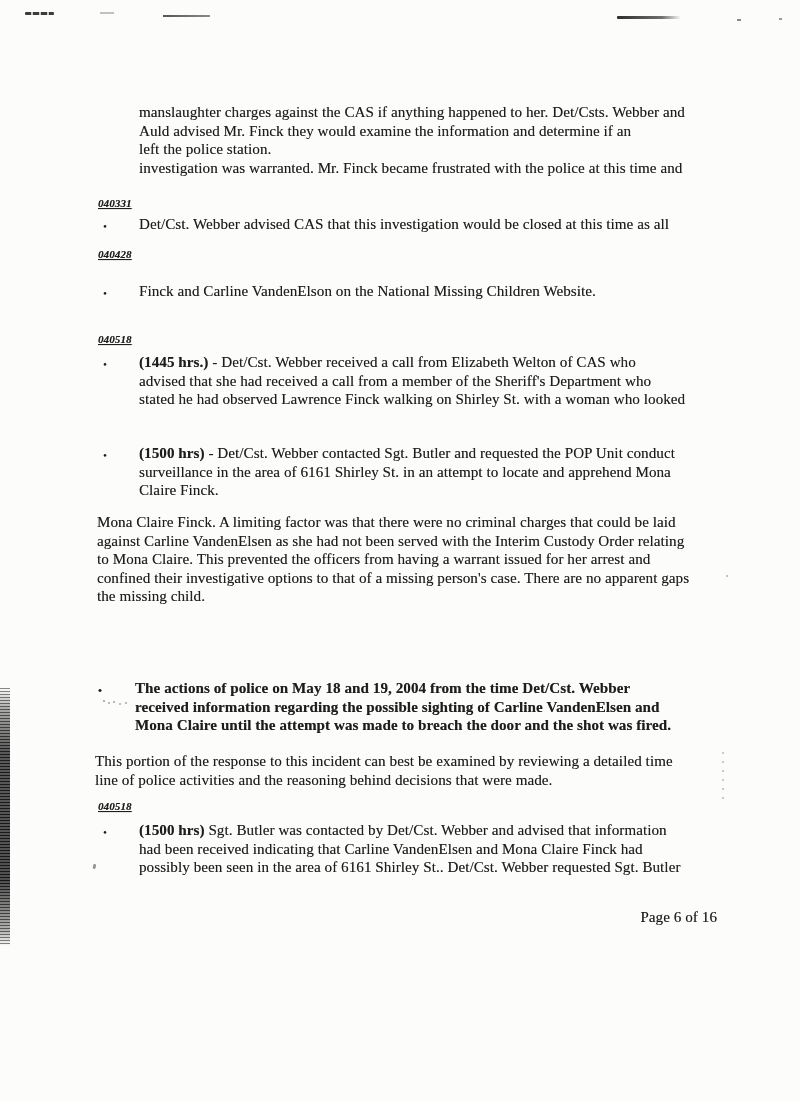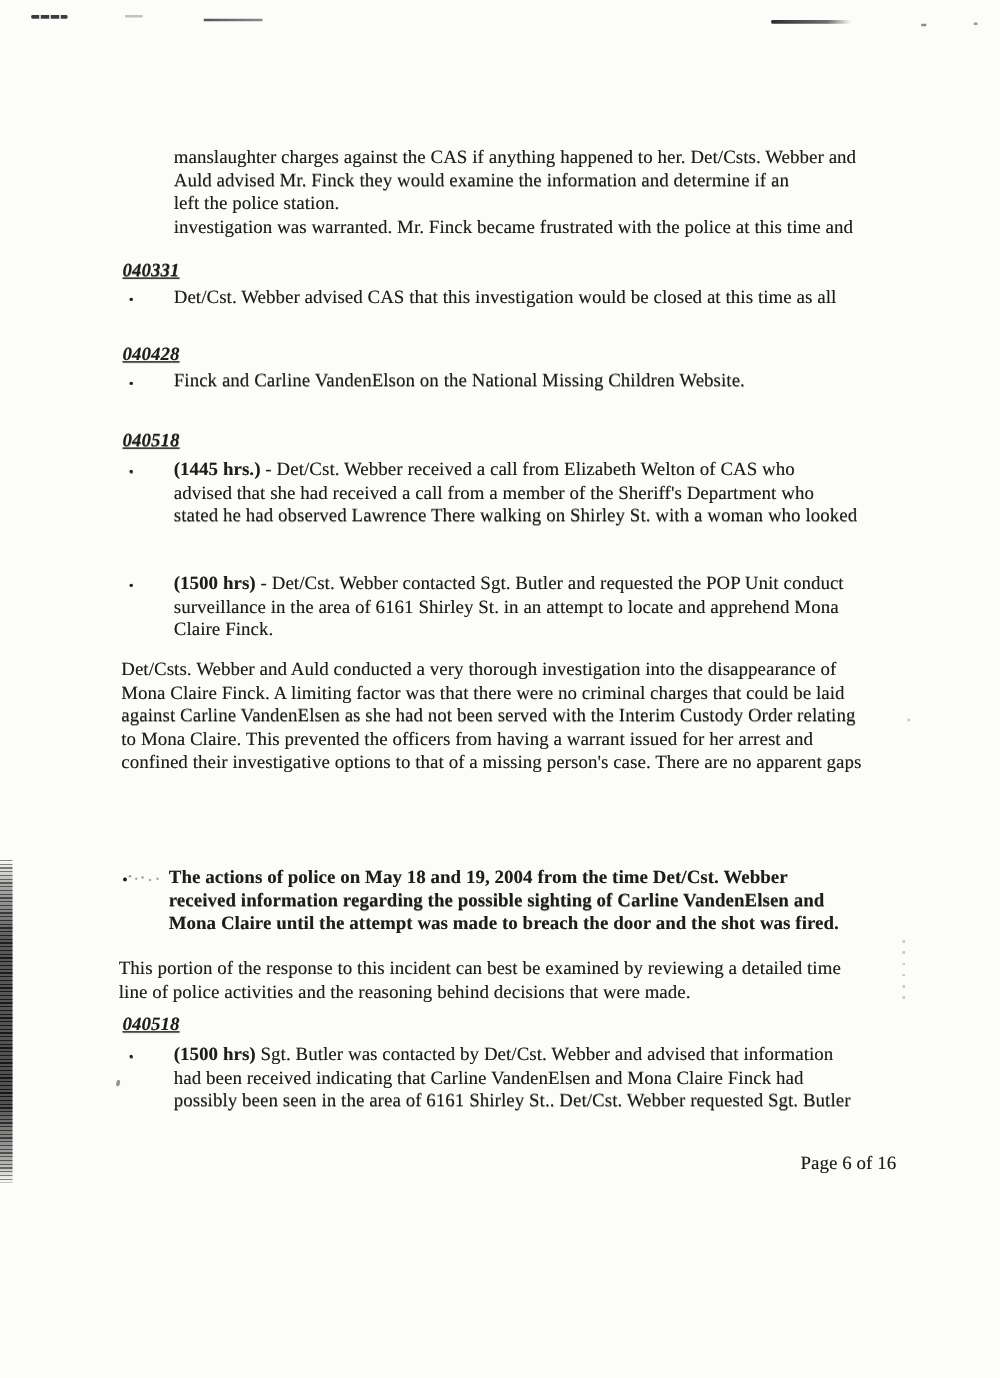--- a/index.html
+++ b/index.html
@@ -11,27 +11,26 @@
     font-family:"Liberation Serif","DejaVu Serif",serif;
     color:#1d1d1c;
   }
   .txt{
     position:absolute;
     font-size:15px;
     line-height:18.6px;
     letter-spacing:.1px;
     text-shadow:.2px .2px .35px rgba(30,30,30,.5);
     white-space:nowrap;
-    margin-top:14px;
   }
   .hd{
     font-weight:bold;
     font-style:italic;
     text-decoration:underline;
-    font-size:15px;
+    font-size:11px;
   }
   .bullet-block{padding-left:39px;}
   .bullet-block .marker{
     position:absolute;left:3px;top:2px;
     font-size:11px;
   }
   .lead{font-weight:bold;}
   .bold-all{font-weight:bold;}
   .footer{width:620px;text-align:right;}
   
@@ -86,46 +85,46 @@
     <div>left the police station.</div>
     <div>investigation was warranted. Mr. Finck became frustrated with the police at this time and</div>
   </div>
 
   <div class="txt hd" style="top:194px;left:98px;">040331</div>
   <div class="txt bullet-block" style="top:215px;left:100px;">
     <span class="marker">•</span>
     <div><span class="lead"></span><span>Det/Cst. Webber advised CAS that this investigation would be closed at this time as all</span></div>
   </div>
 
-  <div class="txt hd" style="top:261px;left:98px;">040428</div>
+  <div class="txt hd" style="top:245px;left:98px;">040428</div>
   <div class="txt bullet-block" style="top:282px;left:100px;">
     <span class="marker">•</span>
     <div>Finck and Carline VandenElson on the National Missing Children Website.</div>
   </div>
 
   <div class="txt hd" style="top:330px;left:98px;">040518</div>
   <div class="txt bullet-block" style="top:353px;left:100px;">
     <span class="marker">•</span>
     <div><span class="lead">(1445 hrs.)</span><span> - Det/Cst. Webber received a call from Elizabeth Welton of CAS who</span></div>
     <div>advised that she had received a call from a member of the Sheriff's Department who</div>
-    <div>stated he had observed Lawrence There walking on Shirley St. with a woman who looked</div>
+    <div>stated he had observed Lawrence Finck walking on Shirley St. with a woman who looked</div>
   </div>
   <div class="txt bullet-block" style="top:444px;left:100px;">
     <span class="marker">•</span>
     <div><span class="lead">(1500 hrs)</span><span> - Det/Cst. Webber contacted Sgt. Butler and requested the POP Unit conduct</span></div>
     <div>surveillance in the area of 6161 Shirley St. in an attempt to locate and apprehend Mona</div>
     <div>Claire Finck.</div>
   </div>
 
   <div class="txt" style="top:513px;left:97px;">
-    <div>Det/Csts. Webber and Auld conducted a very thorough investigation into the disappearance of</div>
     <div>Mona Claire Finck. A limiting factor was that there were no criminal charges that could be laid</div>
     <div>against Carline VandenElsen as she had not been served with the Interim Custody Order relating</div>
     <div>to Mona Claire. This prevented the officers from having a warrant issued for her arrest and</div>
     <div>confined their investigative options to that of a missing person's case. There are no apparent gaps</div>
+    <div>the missing child.</div>
   </div>
 
   <div class="txt bullet-block bold-all" style="top:679px;left:95px;padding-left:40px;">
     <span class="marker">•</span>
     <div>The actions of police on May 18 and 19, 2004 from the time Det/Cst. Webber</div>
     <div>received information regarding the possible sighting of Carline VandenElsen and</div>
     <div>Mona Claire until the attempt was made to breach the door and the shot was fired.</div>
   </div>
 
   <div class="txt" style="top:752px;left:95px;">

